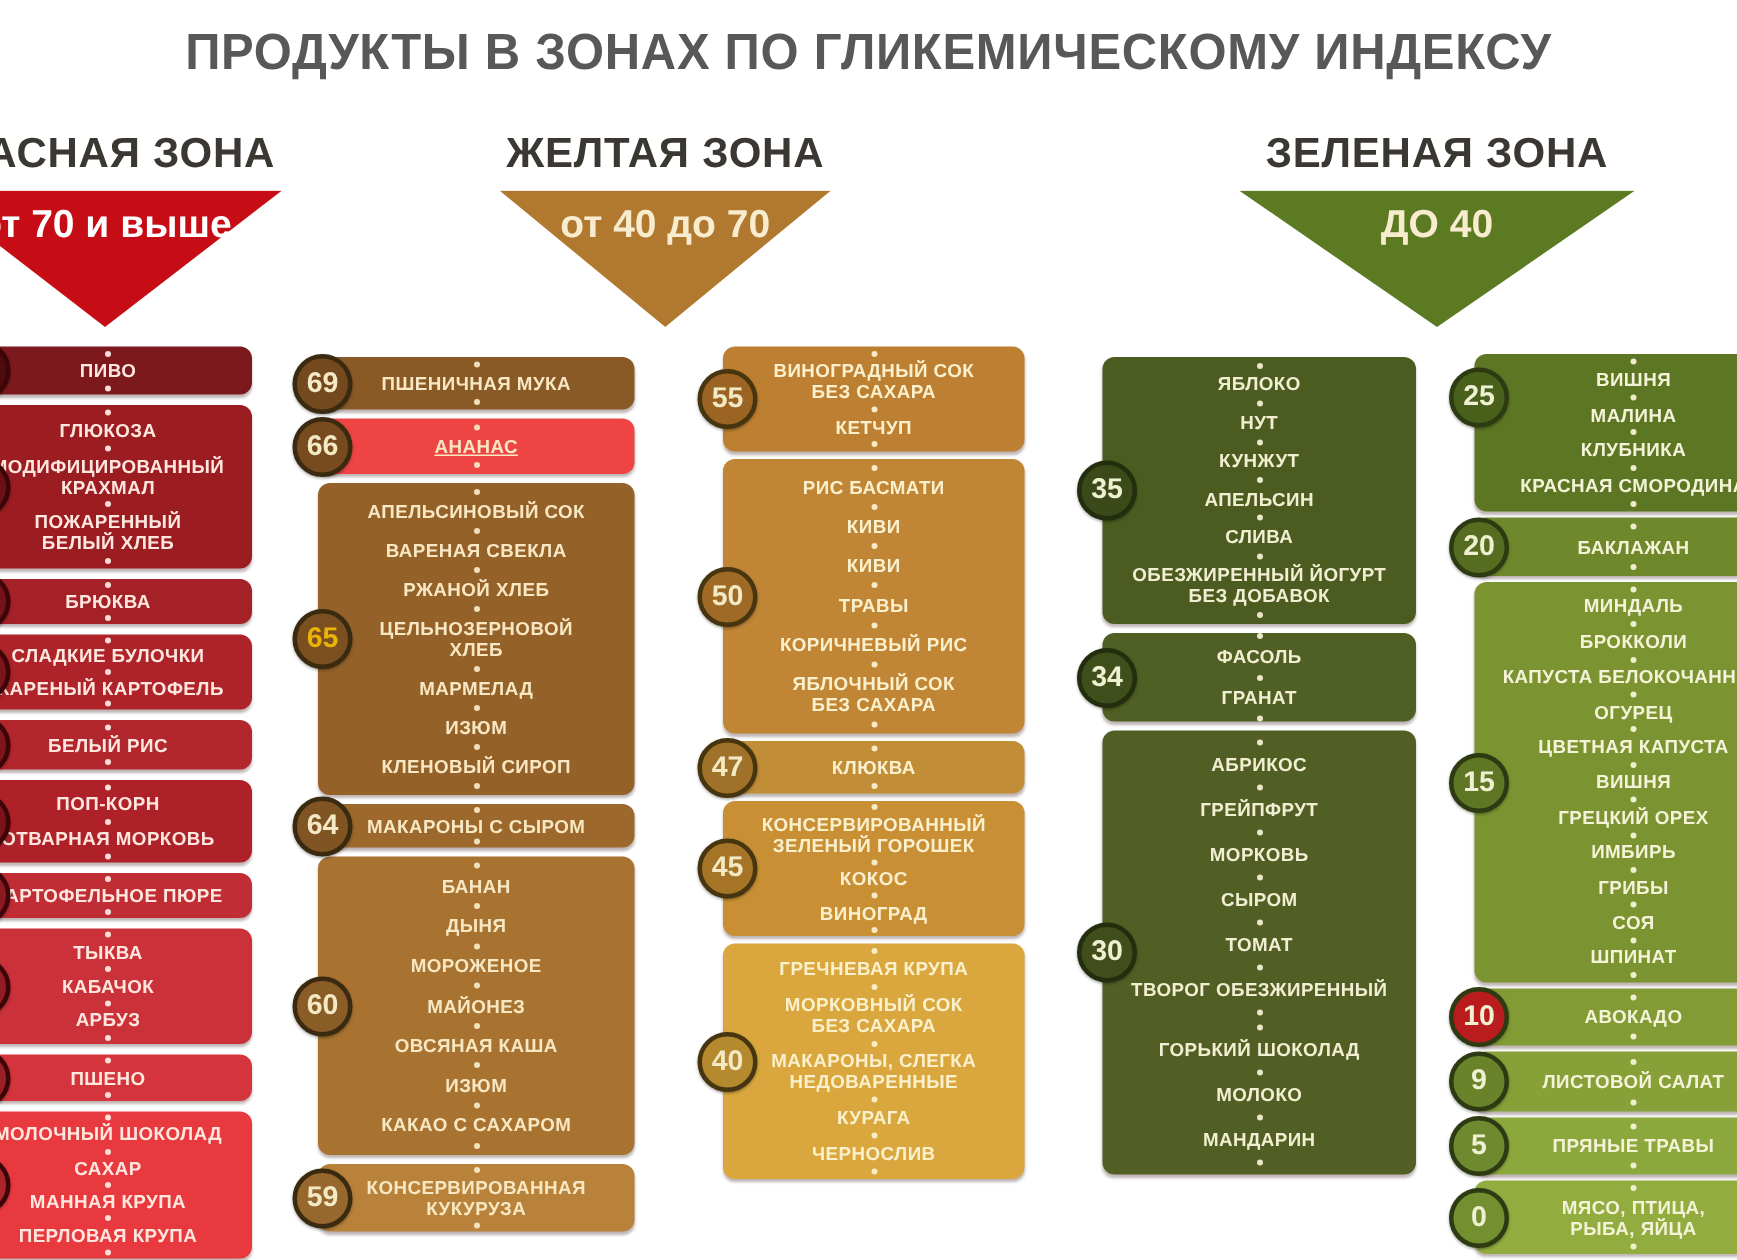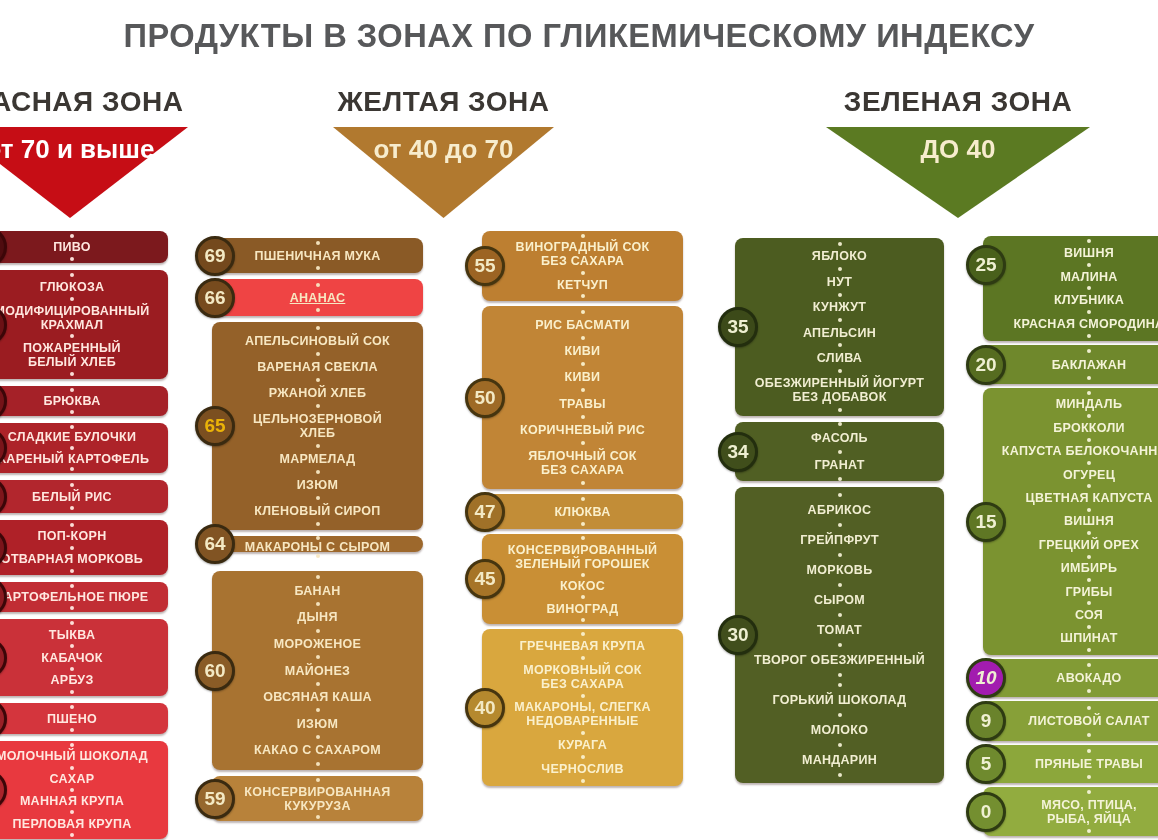--- a/index.html
+++ b/index.html
@@ -165,21 +165,21 @@
           <div class="item">ЦЕЛЬНОЗЕРНОВОЙ
 ХЛЕБ</div>
           <span class="dot" style="background: rgb(247, 231, 194);"></span>
           <div class="item">МАРМЕЛАД</div>
           <span class="dot" style="background: rgb(247, 231, 194);"></span>
           <div class="item">ИЗЮМ</div>
           <span class="dot" style="background: rgb(247, 231, 194);"></span>
           <div class="item">КЛЕНОВЫЙ СИРОП</div>
           <span class="dot" style="background: rgb(247, 231, 194);"></span>
         </div>
-        <div class="block" style="top: 298px; height: 16px; background: rgb(157, 104, 44); color: rgb(247, 231, 194);">
+        <div class="block" style="top: 298px; height: 29px; background: rgb(157, 104, 44); color: rgb(247, 231, 194);">
           <div class="badge" style="left: -17px; top: 50%; transform: translateY(-50%); background: rgb(129, 84, 35); border: 3px solid rgb(58, 42, 16); color: rgb(243, 233, 196);">64</div>
           <span class="dot" style="background: rgb(247, 231, 194);"></span>
           <div class="item">МАКАРОНЫ С СЫРОМ</div>
           <span class="dot" style="background: rgb(247, 231, 194);"></span>
         </div>
         <div class="block" style="top: 333px; height: 199px; background: rgb(168, 115, 49); color: rgb(247, 231, 194);">
           <div class="badge" style="left: -17px; top: 50%; transform: translateY(-50%); background: rgb(138, 92, 38); border: 3px solid rgb(58, 42, 16); color: rgb(243, 233, 196);">60</div>
           <span class="dot" style="background: rgb(247, 231, 194);"></span>
           <div class="item">БАНАН</div>
           <span class="dot" style="background: rgb(247, 231, 194);"></span>
@@ -354,21 +354,21 @@
           <div class="item">ИМБИРЬ</div>
           <span class="dot" style="background: rgb(244, 243, 216);"></span>
           <div class="item">ГРИБЫ</div>
           <span class="dot" style="background: rgb(244, 243, 216);"></span>
           <div class="item">СОЯ</div>
           <span class="dot" style="background: rgb(244, 243, 216);"></span>
           <div class="item">ШПИНАТ</div>
           <span class="dot" style="background: rgb(244, 243, 216);"></span>
         </div>
         <div class="block" style="top: 423px; height: 38px; background: rgb(130, 155, 53); color: rgb(244, 243, 216);">
-          <div class="badge" style="left: -17px; top: 50%; transform: translateY(-50%); background: #a21caf; border: 3px solid rgb(46, 59, 18); color: rgb(239, 240, 210); font-style: italic;">10</div>
+          <div class="badge" style="left: -17px; top: 50%; transform: translateY(-50%); background: #b91c1c; border: 3px solid rgb(46, 59, 18); color: rgb(239, 240, 210);">10</div>
           <span class="dot" style="background: rgb(244, 243, 216);"></span>
           <div class="item">АВОКАДО</div>
           <span class="dot" style="background: rgb(244, 243, 216);"></span>
         </div>
         <div class="block" style="top: 465px; height: 40px; background: rgb(135, 160, 56); color: rgb(244, 243, 216);">
           <div class="badge" style="left: -17px; top: 50%; transform: translateY(-50%); background: rgb(106, 131, 43); border: 3px solid rgb(46, 59, 18); color: rgb(239, 240, 210);">9</div>
           <span class="dot" style="background: rgb(244, 243, 216);"></span>
           <div class="item">ЛИСТОВОЙ САЛАТ</div>
           <span class="dot" style="background: rgb(244, 243, 216);"></span>
         </div>

